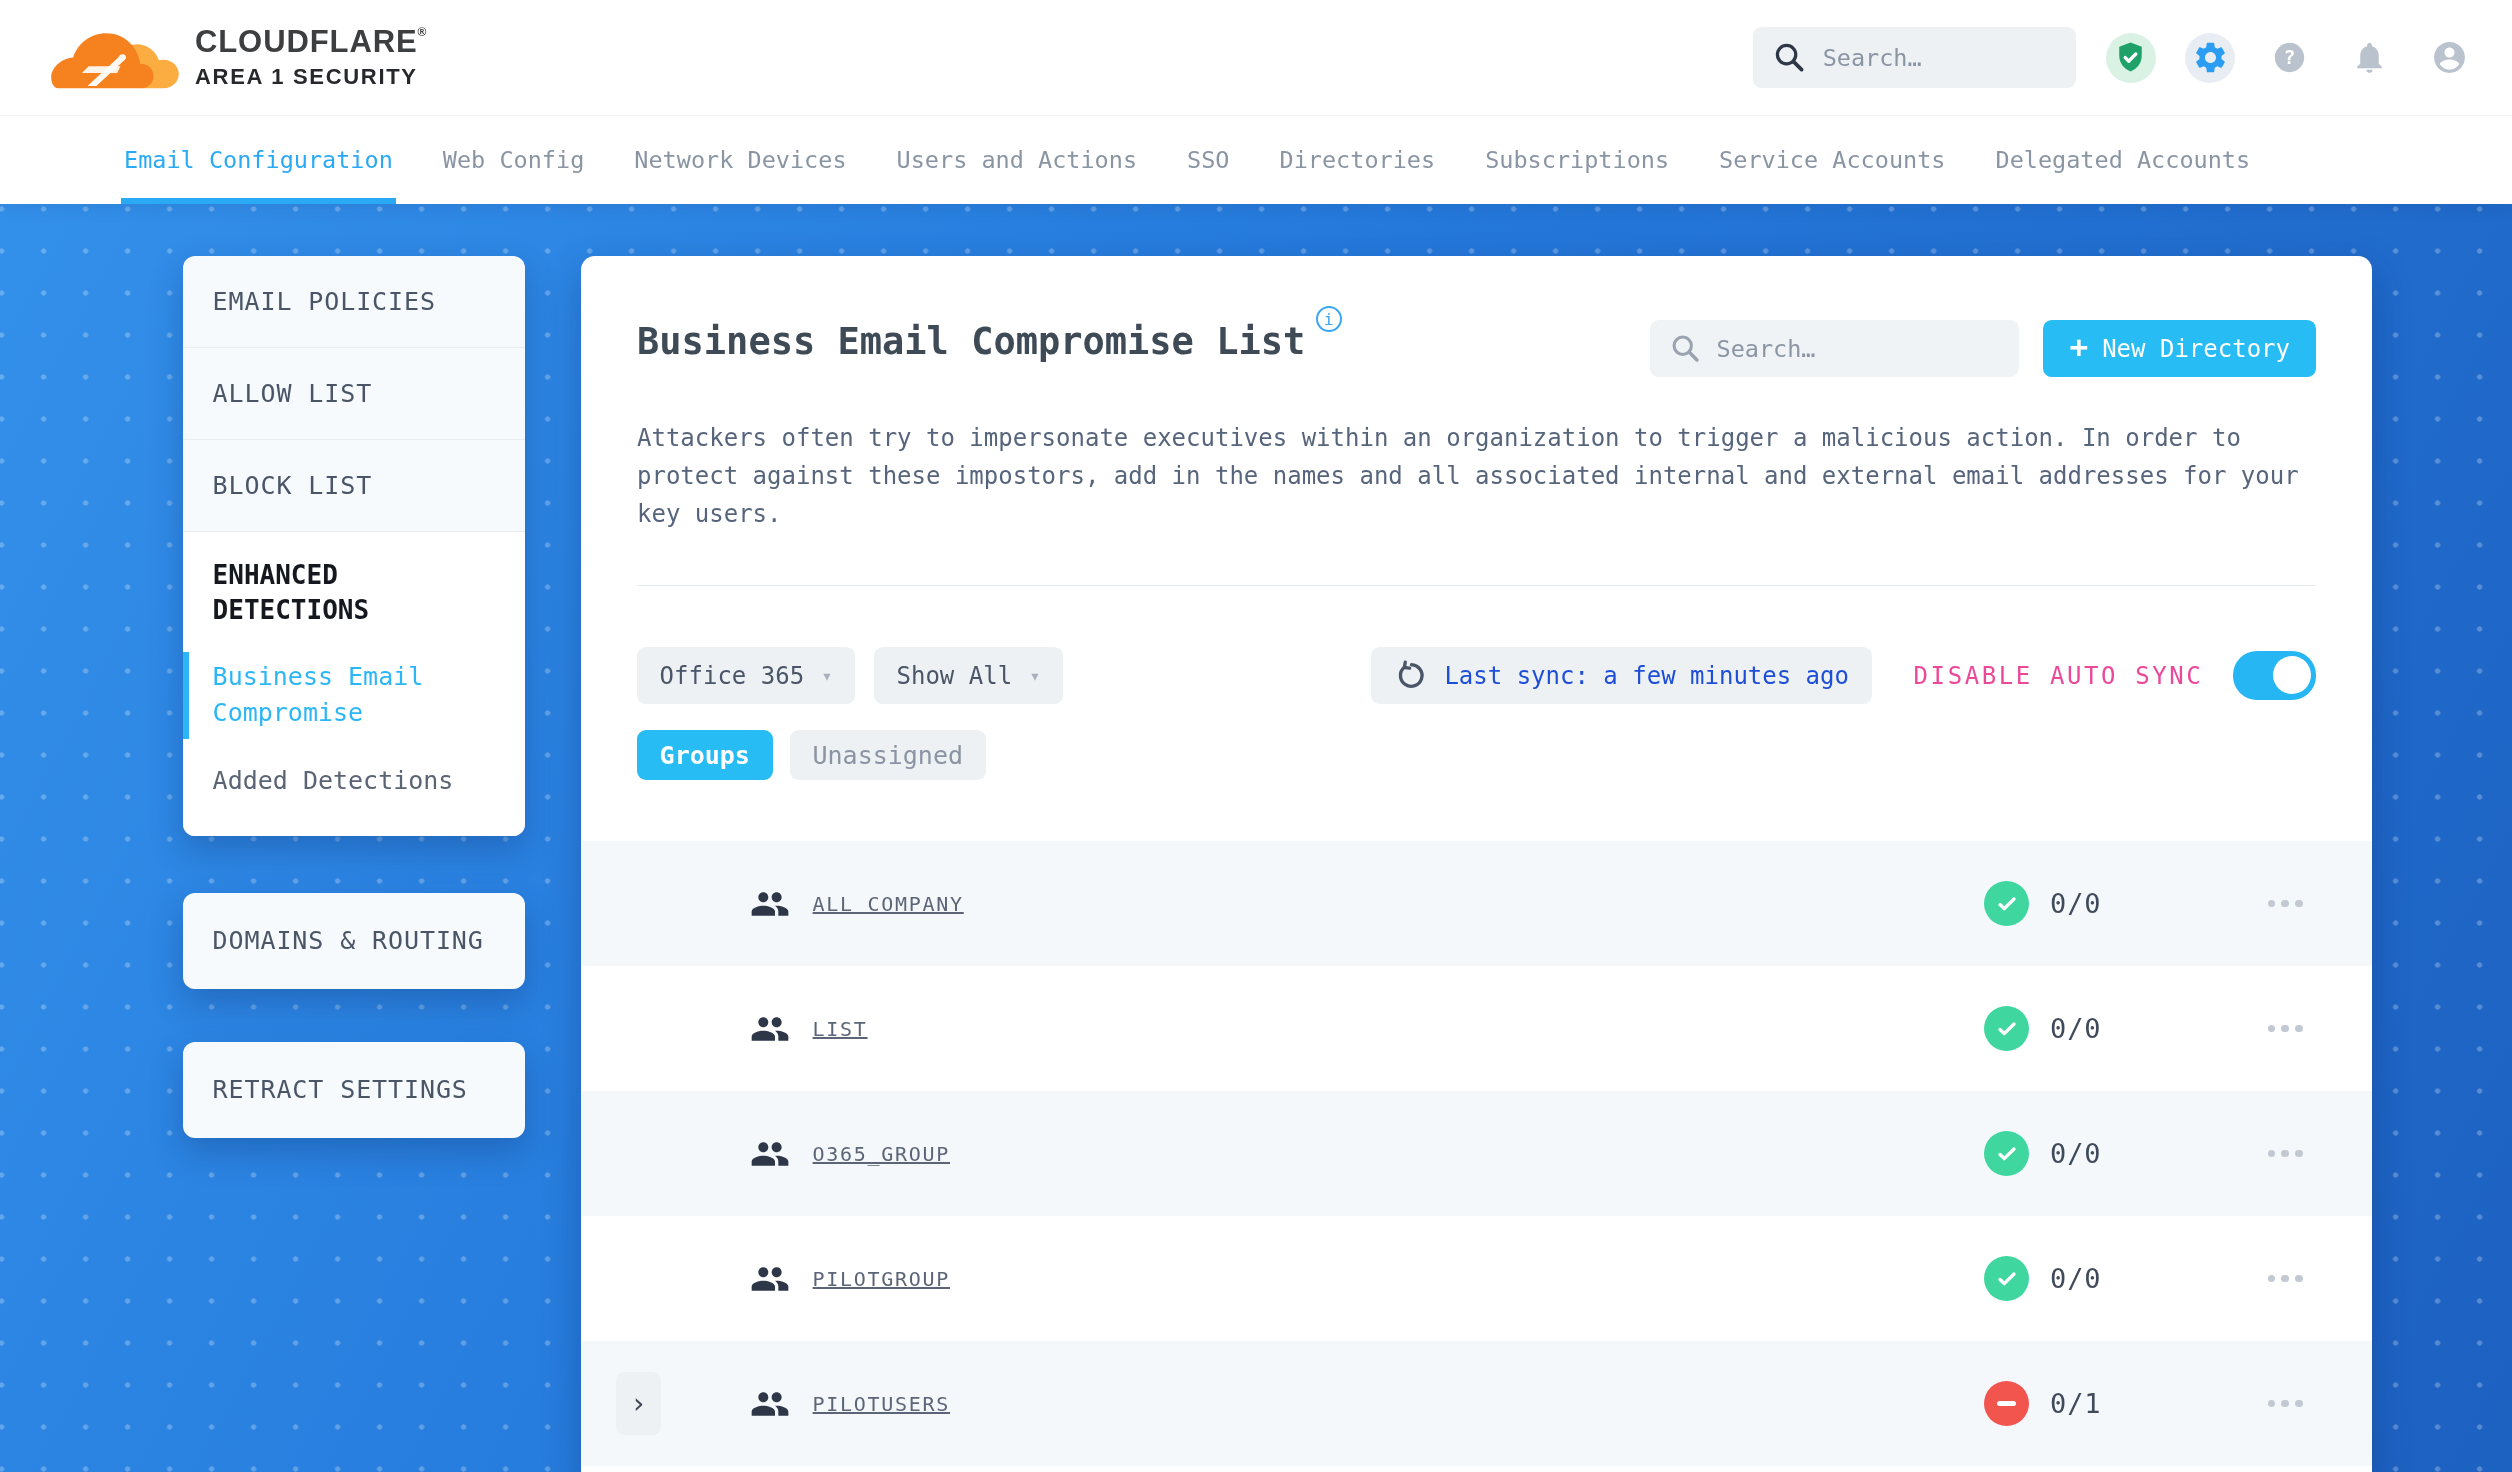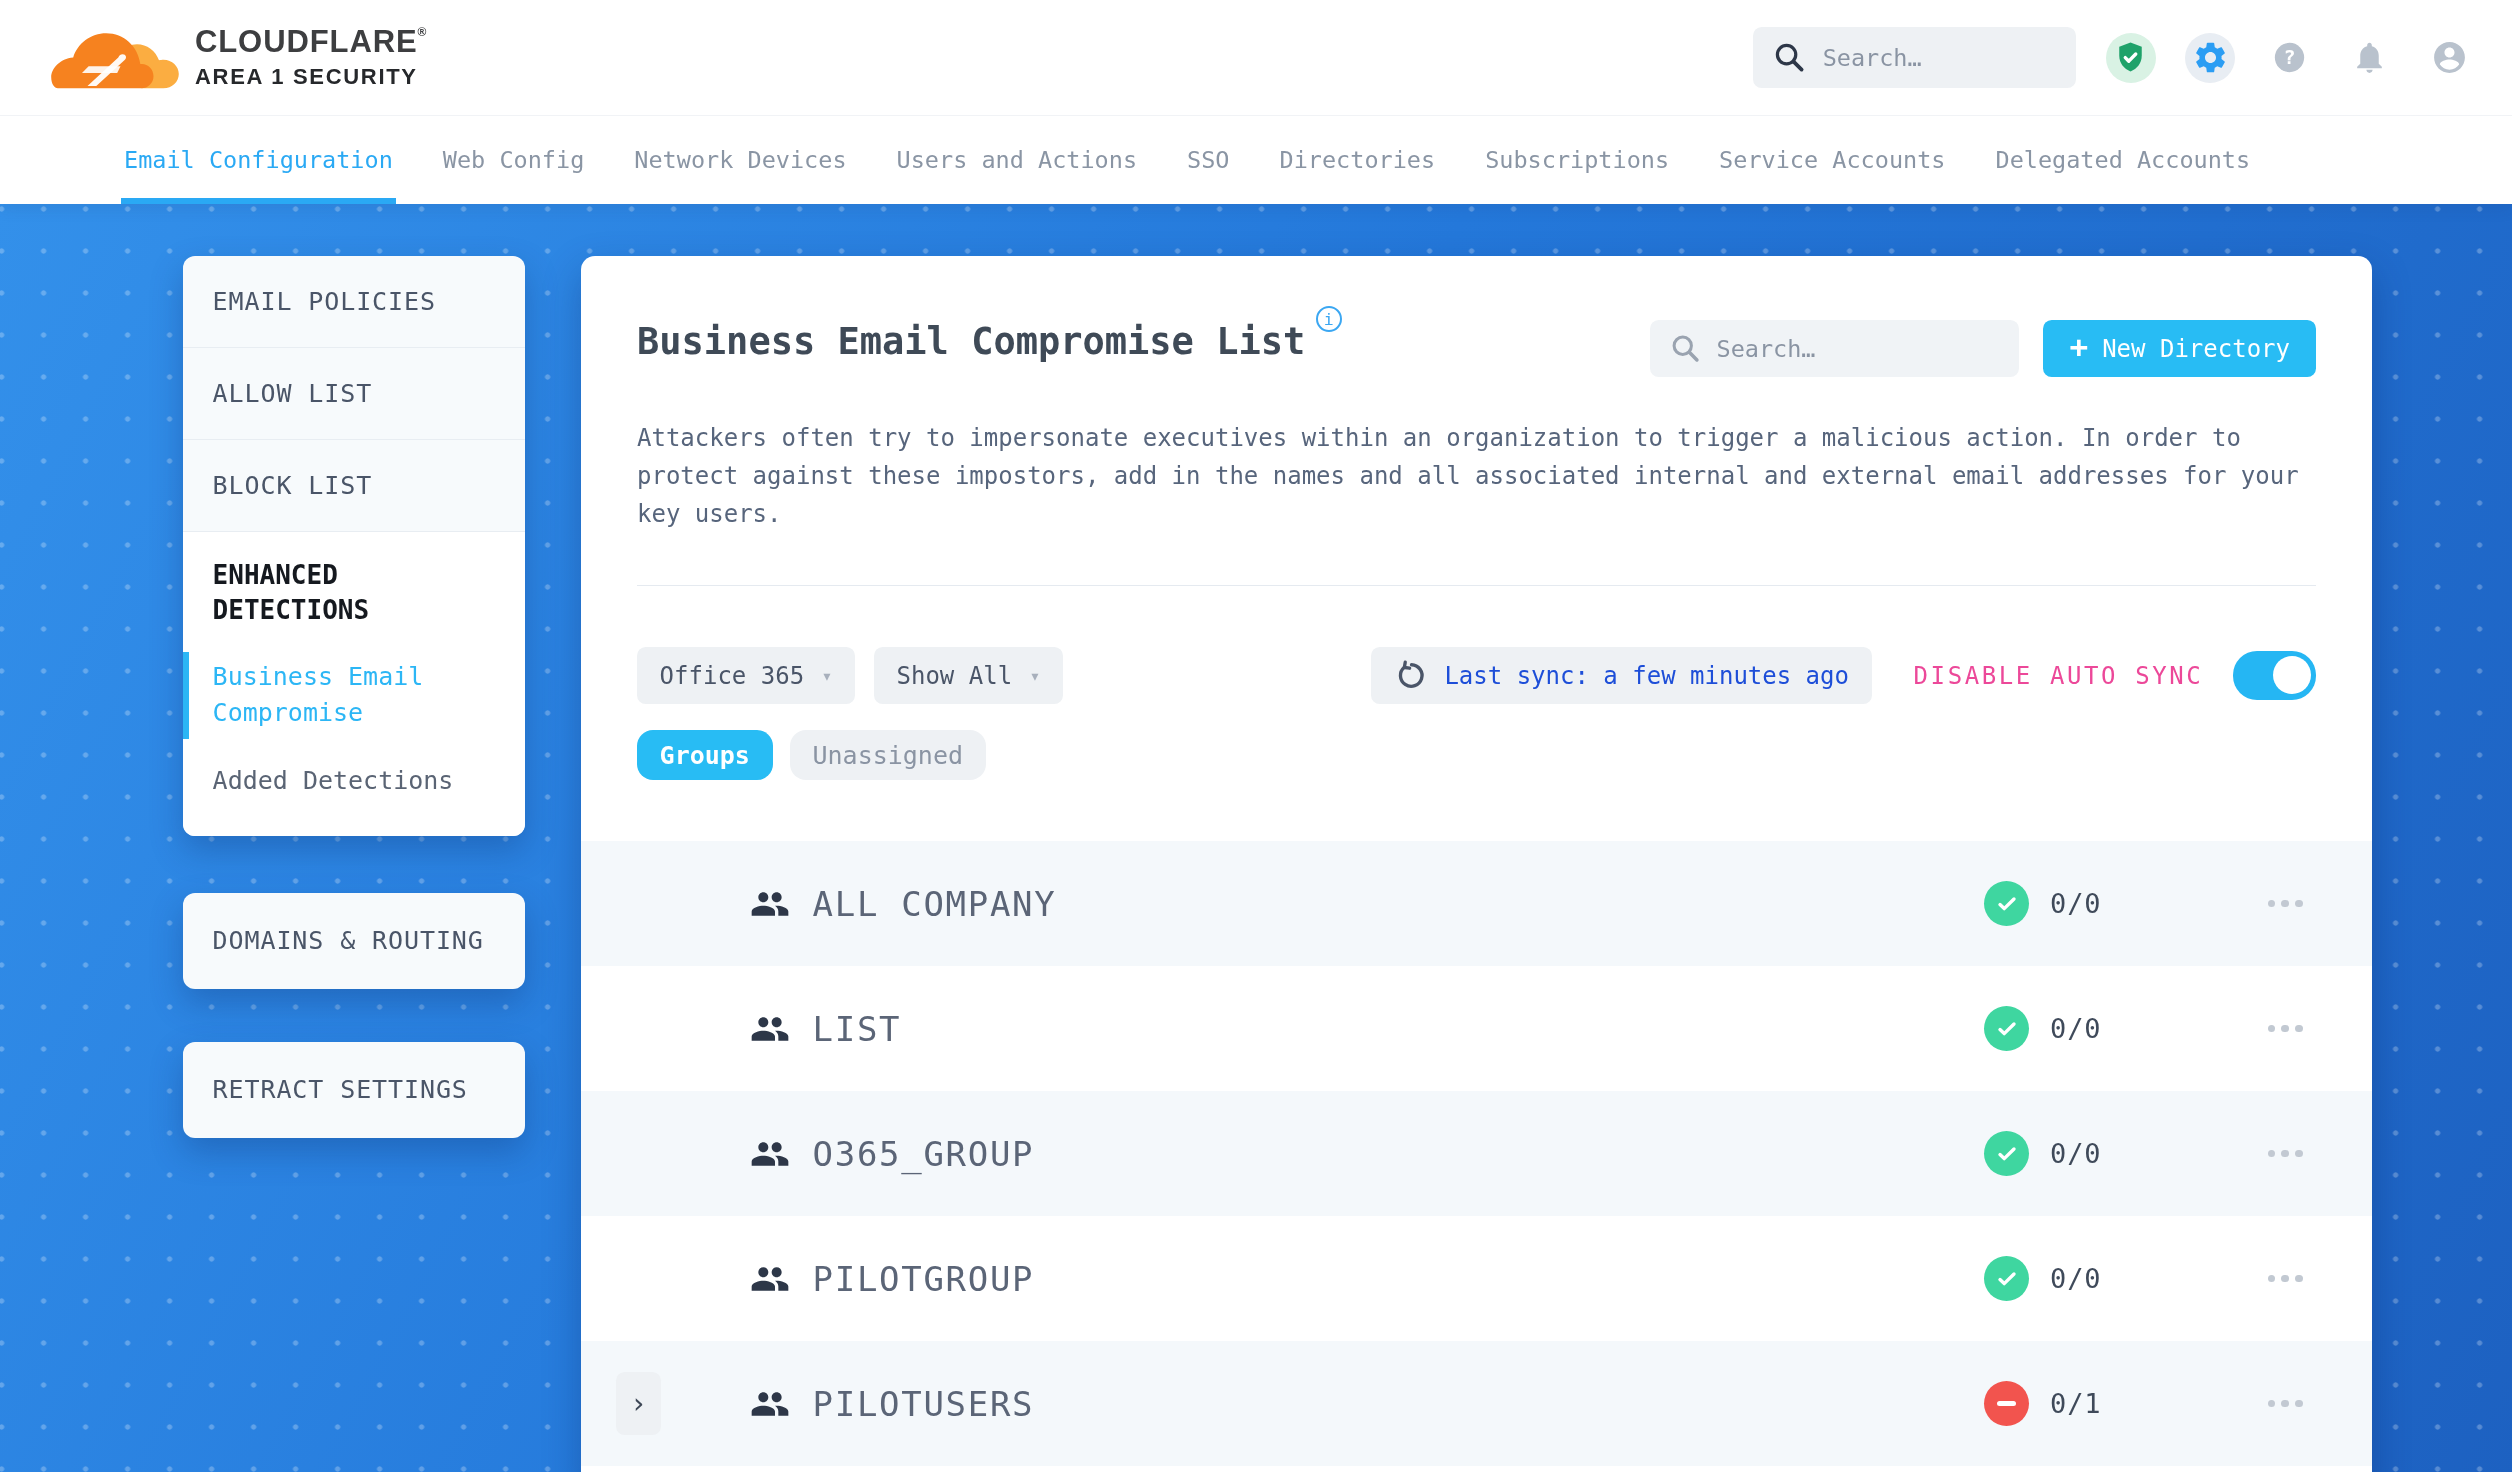--- a/index.html
+++ b/index.html
@@ -67,37 +67,37 @@
   .chip { height:57px; padding:0 22.6px; background:#eef1f4; border-radius:8.7px; display:flex; align-items:center; gap:17.4px; font-size:24px; color:#4a5568; margin-right:19px; }
   .caret { color:#a8b0bc; font-size:18px; }
   .lastsync { margin-left:auto; margin-right:0; gap:15.6px; color:#1d4ed8; }
   .lastsync svg { width:35px; height:35px; color:#4a5568; }
   .autolabel { margin:0 29.6px 0 42px; font-size:24px; letter-spacing:2.6px; color:#ec4899; white-space:nowrap; }
   .toggle { width:83px; height:49px; border-radius:24px; background:#cfd6dd; position:relative; flex:none; }
   .toggle.on { background:#25b6f3; }
   .toggle::after { content:""; position:absolute; left:5.2px; top:5.2px; width:38px; height:38px; border-radius:50%; background:#fff; }
   .toggle.on::after { left:auto; right:5.2px; }
   .grouptabs { margin-top:26px; display:flex; gap:17.4px; }
-  .gtab { height:50px; padding:0 22.6px; border-radius:16px; background:#eef1f4; color:#8a94a3; font-size:25px; display:flex; align-items:center; }
+  .gtab { height:50px; padding:0 22.6px; border-radius:9px; background:#eef1f4; color:#8a94a3; font-size:25px; display:flex; align-items:center; }
   .gtab.active { background:#28bcf4; color:#fff; font-weight:bold; }
 
   
   .table { margin-top:61px; margin-left:-56px; margin-right:-56px; }
   .thead, .trow { display:grid; grid-template-columns:148px 637px 618px 240px 1fr; align-items:center; }
   .thead { padding-bottom:26px; font-size:22.6px; letter-spacing:1.7px; color:#4a5568; }
   .th { white-space:nowrap; }
   .trow { height:125px; }
   .trow:nth-child(odd) { background:#f4f8fb; }
   .c-expand { display:flex; }
   .expander { visibility:hidden; margin-left:35px; width:45px; height:63px; border-radius:8.7px; background:#eef1f4; color:#3d4756; font-size:28px; display:flex; align-items:center; justify-content:center; }
   .expander::before { content:"›"; }
   .trow.expandable .expander { visibility:visible; }
   .c-name { display:flex; align-items:center; gap:22.6px; padding-left:21px; }
   .people { width:40px; height:40px; flex:none; }
-  .rowname { font-size:34px; letter-spacing:1.7px; color:#5b6577; white-space:nowrap; }
+  .rowname { font-size:20px; letter-spacing:1.7px; color:#5b6577; white-space:nowrap;text-decoration:underline; }
   .c-email { font-size:24px; color:#5b6577; }
   .c-prot { display:flex; align-items:center; gap:21px; }
   .badge { width:45px; height:45px; border-radius:50%; background:#3fd6a0; display:flex; align-items:center; justify-content:center; flex:none; }
   .badge .check { width:24px; height:24px; display:block; }
   .badge .minus { display:none; width:19px; height:4.3px; border-radius:2.6px; background:#fff; }
   .trow.unprotected .badge { background:#f2544e; }
   .trow.unprotected .badge .minus { display:block; }
   .pcount { font-size:27px; color:#3f4a5a; letter-spacing:0.9px; }
   .c-menu { display:flex; }
   .menubtn { margin-left:35px; display:flex; gap:6px; align-items:center; padding:8.7px; }

